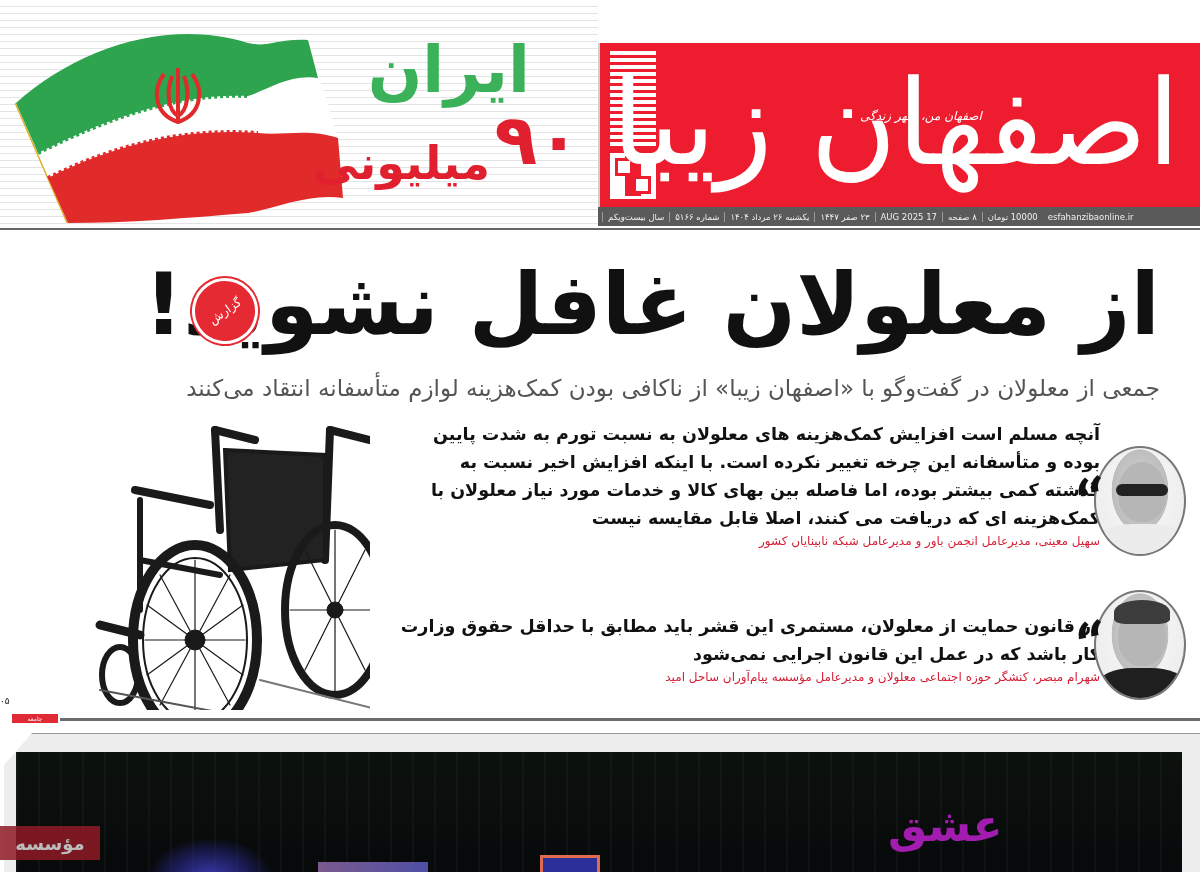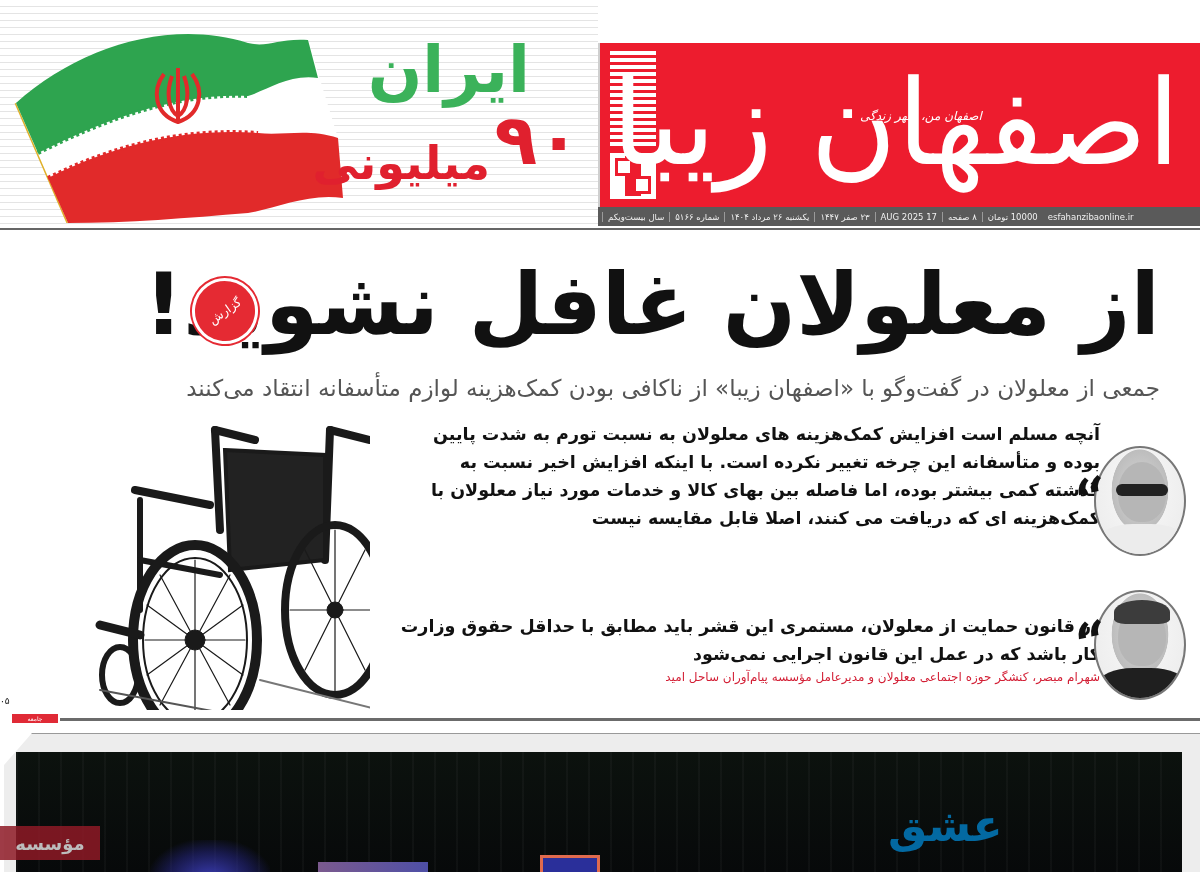--- a/index.html
+++ b/index.html
@@ -69,21 +69,21 @@
 
   
   .bottom-frame { position: absolute; left: 4px; top: 733px; width: 1196px; height: 139px; background: #ededed; border-top: 1px solid #999; clip-path: polygon(28px 0, 100% 0, 100% 100%, 0 100%, 0 32px); }
   .bottom-photo { position: absolute; left: 16px; top: 752px; width: 1166px; height: 120px;
     background:
       repeating-linear-gradient(90deg, rgba(255,255,255,0.03) 0px, rgba(255,255,255,0.03) 2px, transparent 2px, transparent 22px),
       linear-gradient(to bottom, #0c120e, #07090a); }
   .glow-blue { position: absolute; left: 150px; top: 840px; width: 120px; height: 40px; background: radial-gradient(ellipse at 50% 100%, #3b3db6 0%, rgba(40,40,140,0.5) 50%, transparent 75%); }
   .glow-frame1 { position: absolute; left: 318px; top: 862px; width: 110px; height: 12px; background: linear-gradient(90deg, #7b5a8e, #4e4fa6); }
   .glow-frame2 { position: absolute; left: 540px; top: 855px; width: 60px; height: 20px; border: 3px solid #e06a4e; border-bottom: none; background: #2a2f9a; }
-  .eshgh { position: absolute; left: 888px; top: 800px; font-family: "DejaVu Sans", sans-serif; font-weight: bold; font-size: 44px; color: #0369a1; direction: rtl; line-height: 1.2; }
+  .eshgh { position: absolute; left: 888px; top: 800px; font-family: "DejaVu Sans", sans-serif; font-weight: bold; font-size: 44px; color: #a21caf; direction: rtl; line-height: 1.2; }
   .jostar-tag { position: absolute; left: 0; top: 826px; width: 100px; height: 34px; background: #8e1a26; opacity: 0.85; display: flex; align-items: center; justify-content: center; direction: rtl; }
   .jostar-tag span { color: #dcdcdc; font-size: 18px; font-weight: bold; font-family: "DejaVu Sans", sans-serif; }
 </style>
 </head>
 <body>
 
 <div class="masthead">
   <div class="banner-left">
     <svg class="flag" viewBox="0 0 340 215">
       <line x1="8" y1="95" x2="60" y2="215" stroke="#e0b02a" stroke-width="3"></line>
@@ -162,20 +162,21 @@
     <circle cx="295" cy="200" r="8" fill="#1a1a1a"></circle>
     <path d="M60 215 L 100 225" stroke-width="9"></path>
     <ellipse cx="80" cy="265" rx="18" ry="28" stroke-width="6"></ellipse>
     <path d="M60 280 L 220 310" stroke="#555" stroke-width="2"></path>
     <path d="M220 270 L 340 300" stroke="#777" stroke-width="2"></path>
   </g>
 </svg>
 
 <div class="quote quote-1">
   <p class="quote-text">آنچه مسلم است افزایش کمک‌هزینه های معلولان به نسبت تورم به شدت پایین بوده و متأسفانه این چرخه تغییر نکرده است. با اینکه افزایش اخیر نسبت به گذشته کمی بیشتر بوده، اما فاصله بین بهای کالا و خدمات مورد نیاز معلولان با کمک‌هزینه ای که دریافت می کنند، اصلا قابل مقایسه نیست</p>
+  <p class="quote-author">سهیل معینی، مدیرعامل انجمن باور و مدیرعامل شبکه نابینایان کشور</p>
 </div>
 <div class="portrait portrait-1">
   <div class="ring">
     <div class="shirt"></div>
     <div class="face"></div>
     <div class="glasses"></div>
   </div>
   <div class="quote-mark">“</div>
 </div>
 

